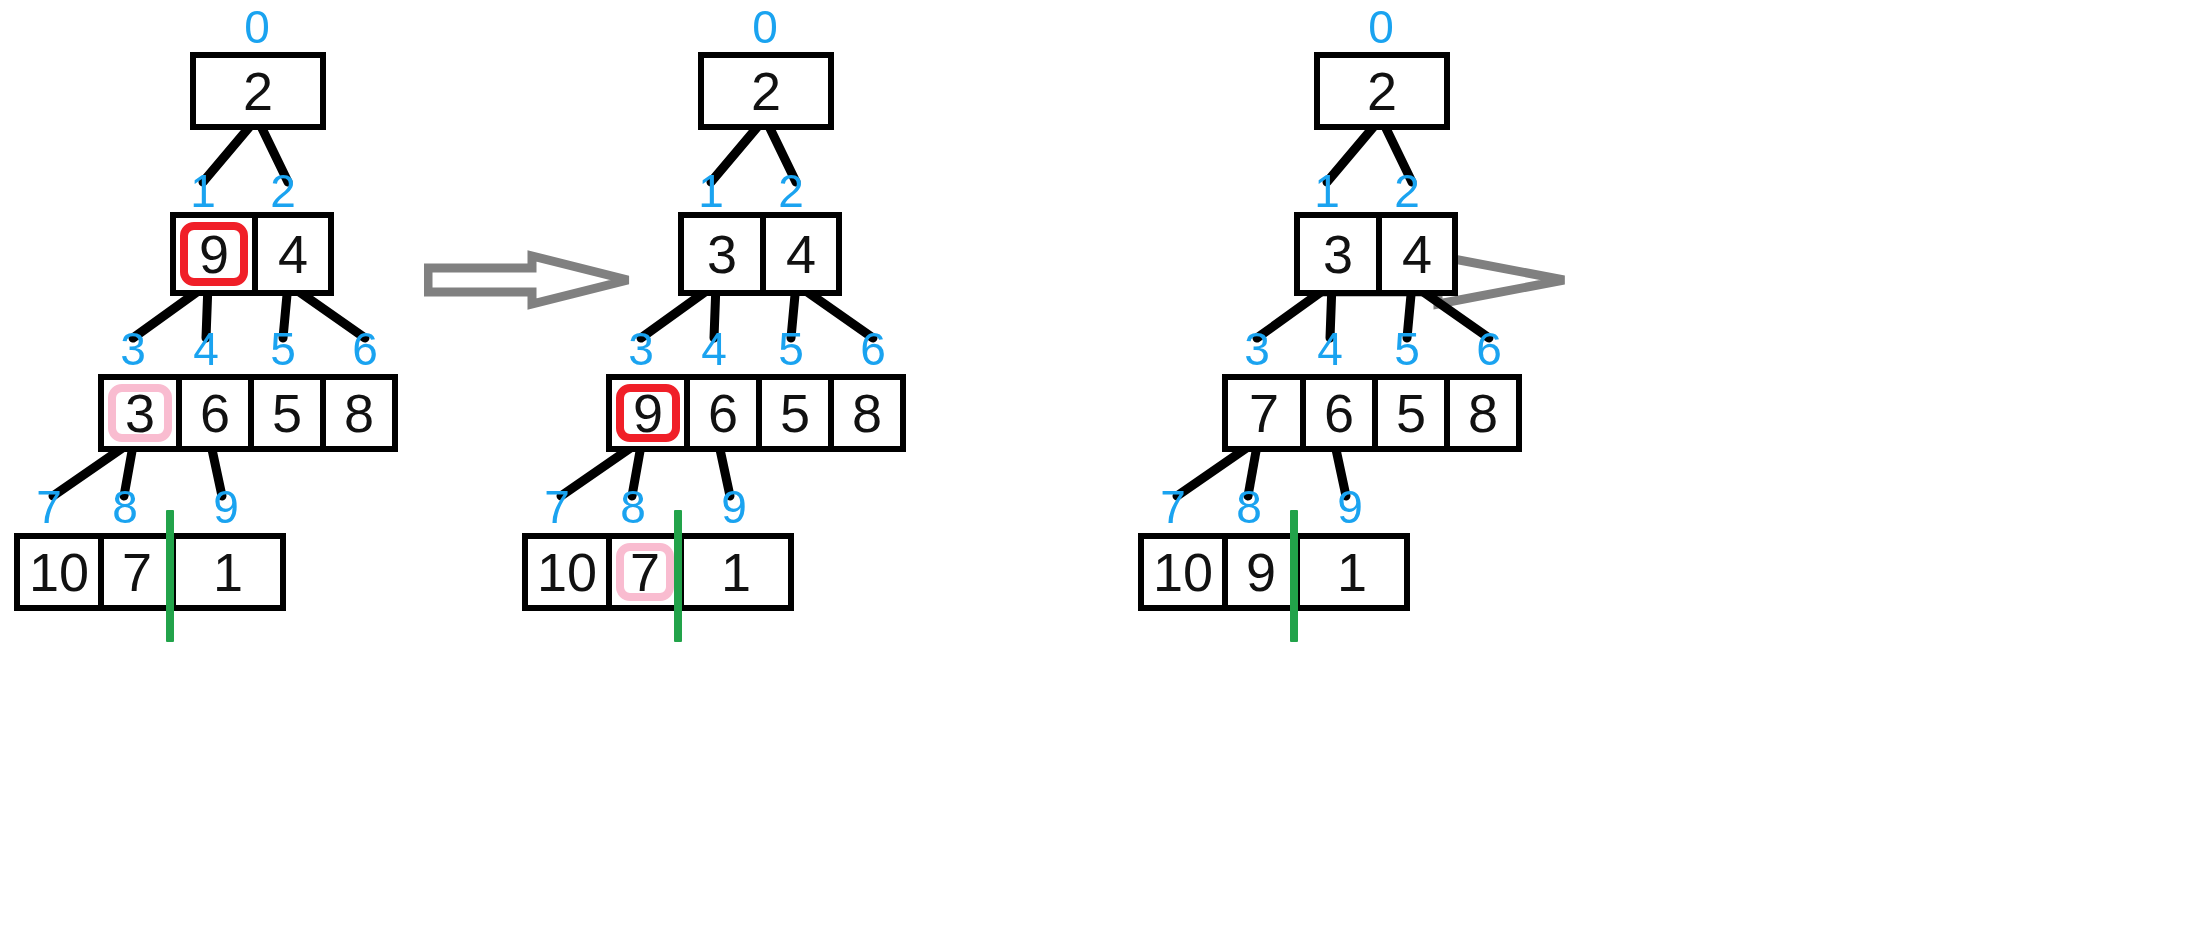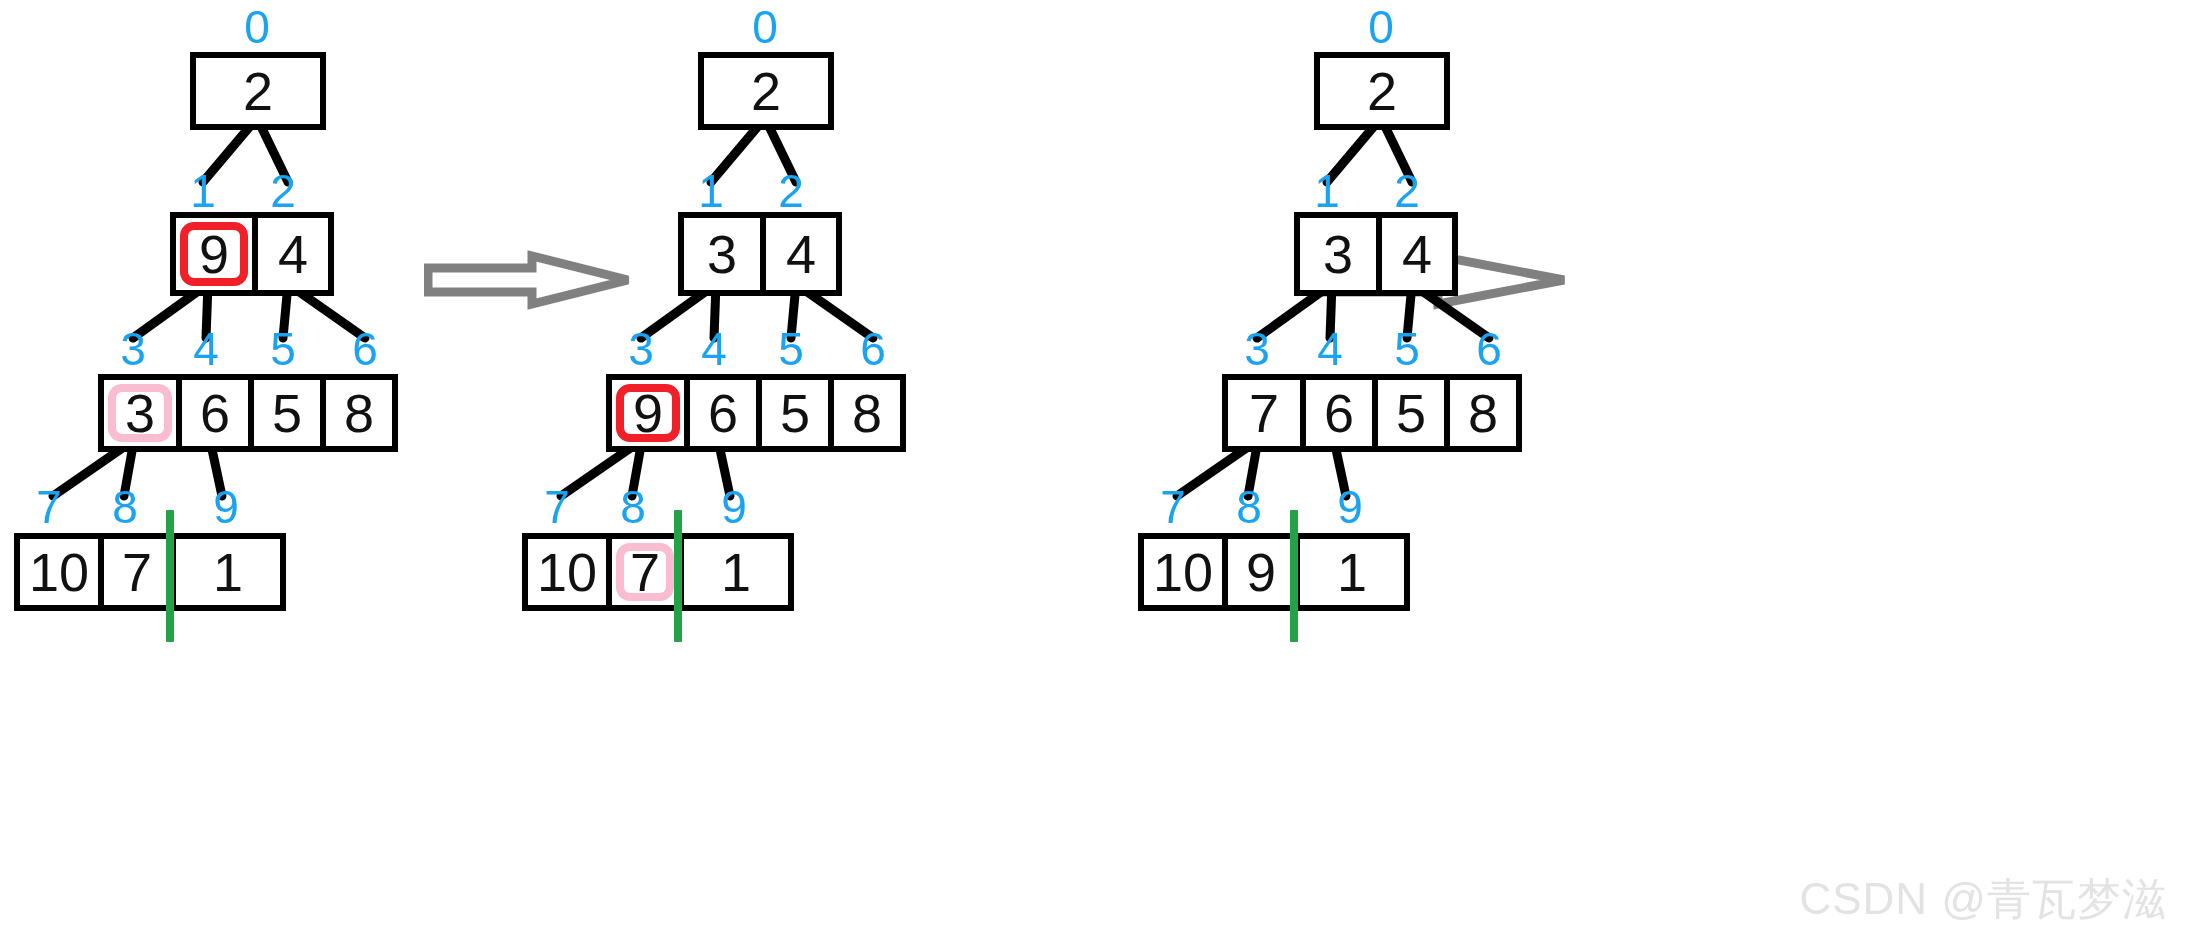--- a/index.html
+++ b/index.html
@@ -334,15 +334,14 @@
         <span>9</span>
       </div>
       <div class="cell" style="width: 110px; height: 66px; border-left-color: rgb(0, 0, 0);">
         <span>1</span>
       </div>
     </div>
 
     <div class="greenline" style="left: 166px; top: 510px; height: 132px; background: rgb(34, 163, 74);"></div>
   </div>
 
-  <div class="watermark">CSDN @青瓦梦滋</div>
 
 </div>
 
 </body></html>

